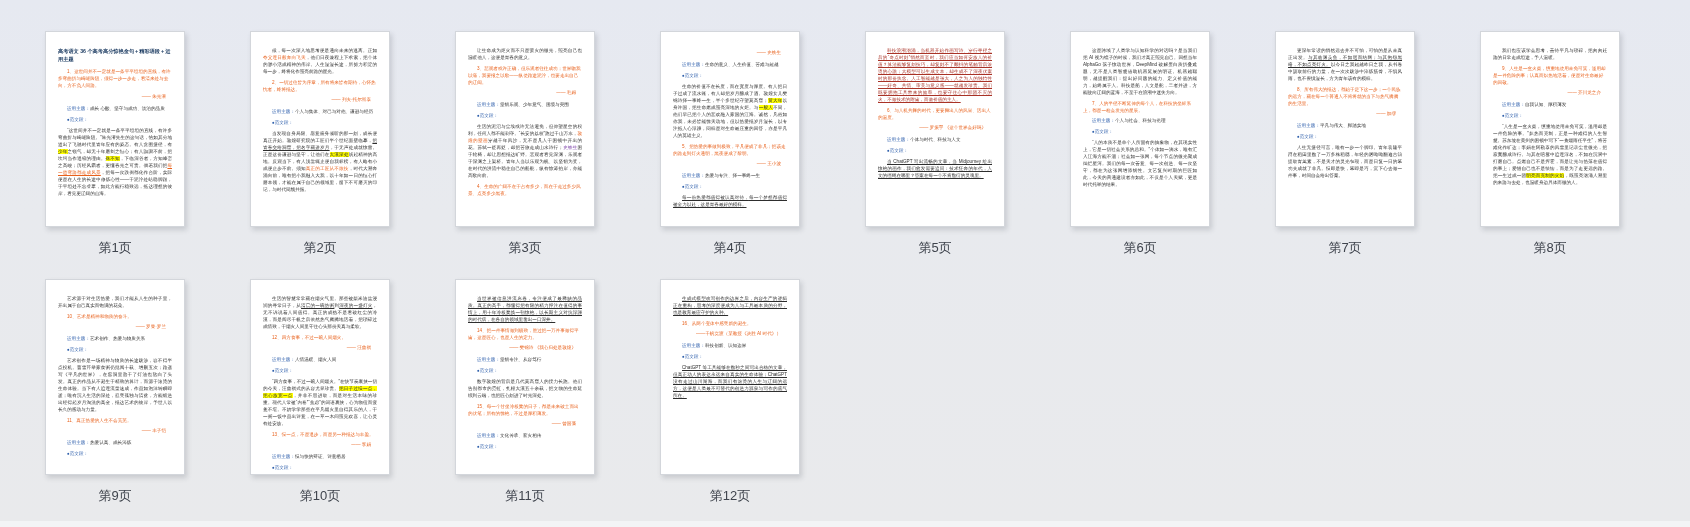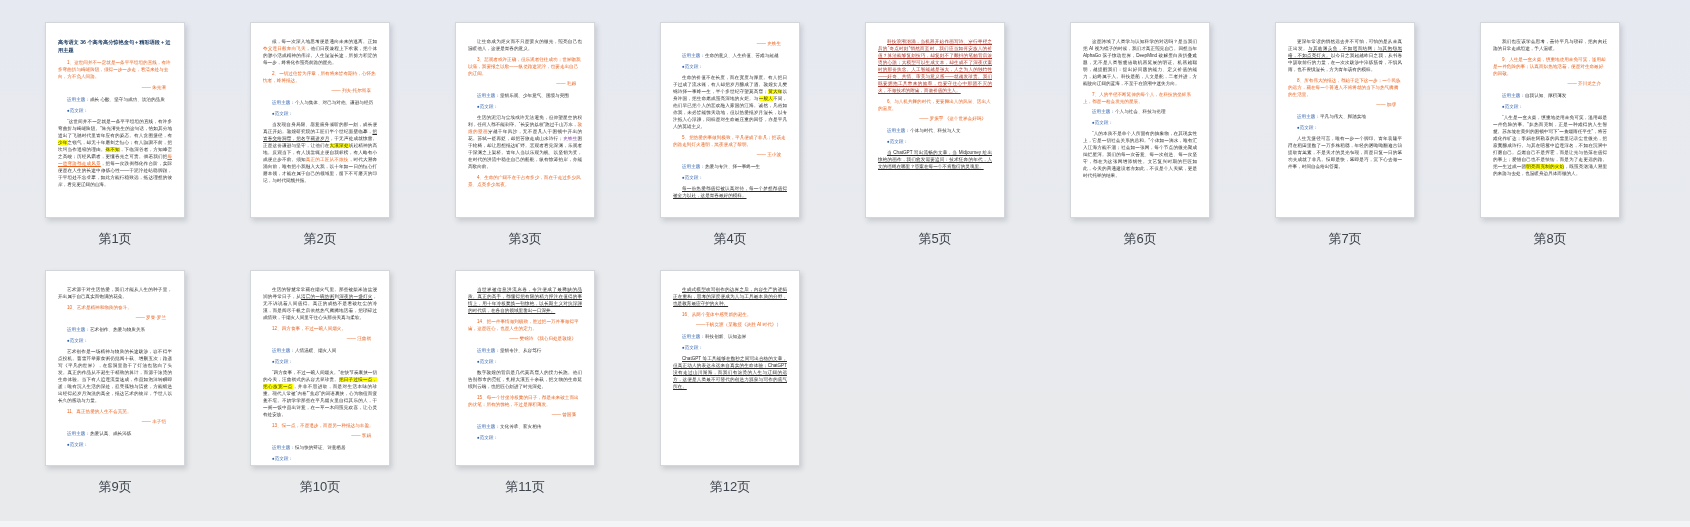--- a/index.html
+++ b/index.html
@@ -6,21 +6,21 @@
   body{
     width:1690px;height:527px;overflow:hidden;
     background:linear-gradient(180deg,#e6e9f1 0%,#e8eaee 40%,#e9eaec 100%);
     font-family:"Liberation Sans","DejaVu Sans",sans-serif;
   }
   .grid{
     display:grid;
     grid-template-columns:repeat(8,140px);
     column-gap:65px;
     row-gap:24px;
-    padding:22px 0 0 45px;
+    padding:31px 0 0 45px;
   }
   .cell{width:140px;}
   .thumb{
     width:140px;height:196px;background:#ffffff;
     border:1px solid #d3d6db;
     box-shadow:2px 3px 5px rgba(70,75,85,.20);
     box-sizing:border-box;
     padding:15px 12px 10px 12px;
     overflow:hidden;
     cursor:pointer;

